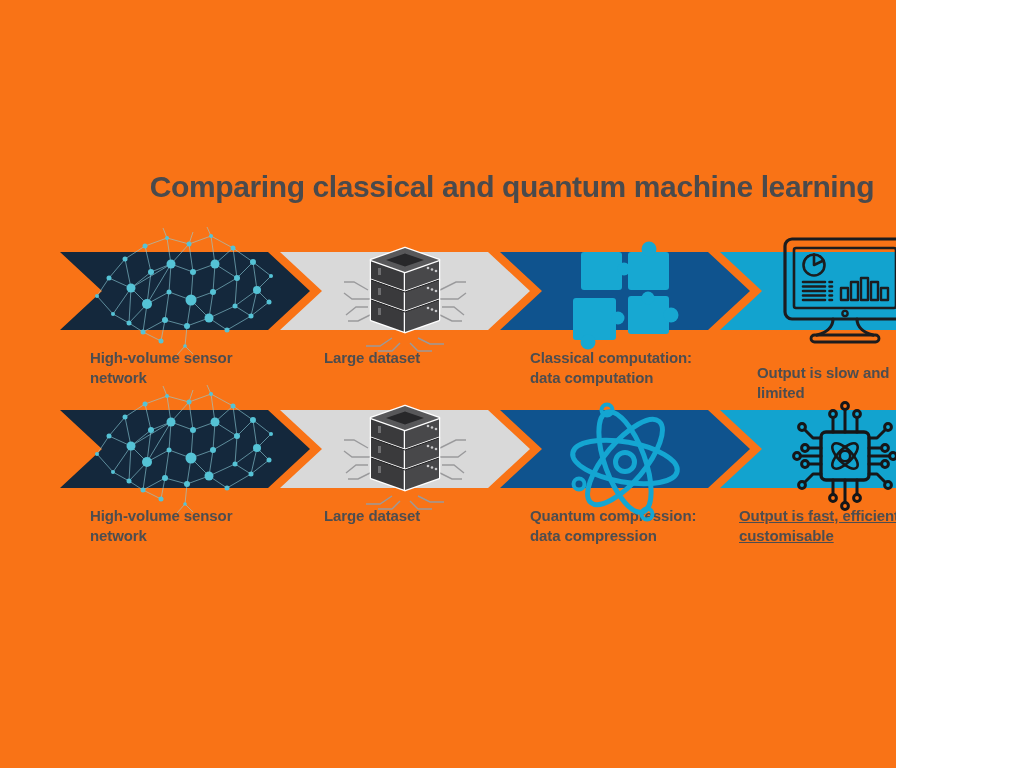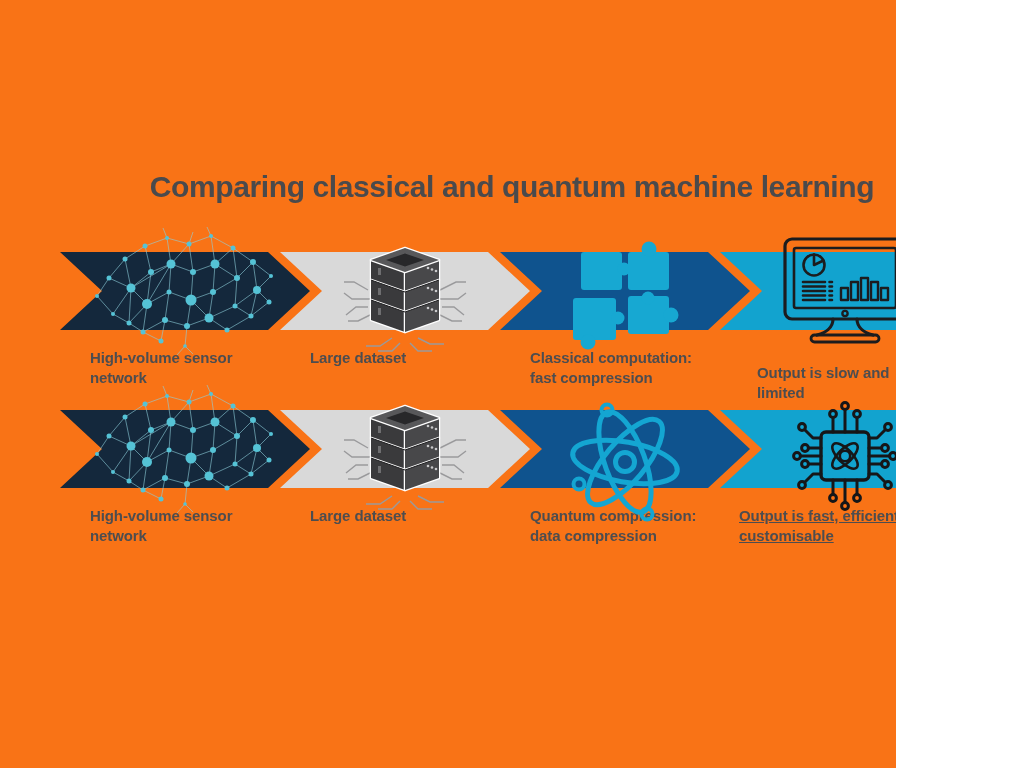--- a/index.html
+++ b/index.html
@@ -15,21 +15,21 @@
   .icon{position:absolute;z-index:5;pointer-events:none;}
   .ic-net{left:25px;top:-26px;}
   .ic-srv{left:280px;top:-8px;}
   .ic-puz{left:505px;top:-14px;}
   .ic-mon{left:719px;top:-17px;}
   .ic-atm{left:507px;top:-16px;}
   .ic-chp{left:723px;top:-16px;}
   .lbl{position:absolute;width:190px;font-size:15px;font-weight:700;
        color:#4d4d4f;line-height:1.3;letter-spacing:-0.1px;}
   .lr1{top:348px;} .lr2{top:506px;}
-  .lx1{left:90px;} .lx2{left:310px;} .lx3{left:530px;} .lx4{left:750px;}
+  .lx1{left:90px;} .lx2{left:324px;} .lx3{left:530px;} .lx4{left:750px;}
   .l-narrow{width:176px;left:757px;margin-top:15px;} .l-wide{width:212px;left:739px;text-decoration:underline;}
 </style>
 </head>
 <body>
 
 <div class="canvas">
 
   <div class="title">Comparing classical and quantum machine learning</div>
 
   <div class="row-band row-1">
@@ -140,21 +140,21 @@
         </g>
         <circle cx="66" cy="78.5" r="2.6" stroke-width="2.4"></circle>
         <path d="M54,84 C54,93 46,98 38,100 M78,84 C78,93 86,98 94,100"></path>
         <rect x="32" y="100" width="68" height="7" rx="3.5" stroke-width="2.8"></rect>
       </g>
     </svg>
   </div>
 
   <div class="lbl lr1 lx1">High-volume sensor network</div>
   <div class="lbl lr1 lx2">Large dataset</div>
-  <div class="lbl lr1 lx3">Classical computation: fast compression</div>
+  <div class="lbl lr1 lx3">Classical computation: data computation</div>
   <div class="lbl lr1 lx4 l-narrow">Output is slow and limited</div>
 
   <div class="row-band row-2">
     <div class="seg pos-1" style="background: rgb(20, 40, 60);"></div>
     <div class="seg pos-2" style="background: rgb(217, 217, 217);"></div>
     <div class="seg pos-3" style="background: rgb(15, 83, 142);"></div>
     <div class="seg pos-4" style="background: rgb(18, 163, 207);"></div>
 
     <svg class="icon ic-net" width="200" height="132" viewBox="0 0 200 132">
       <use href="#netgroup"></use>

